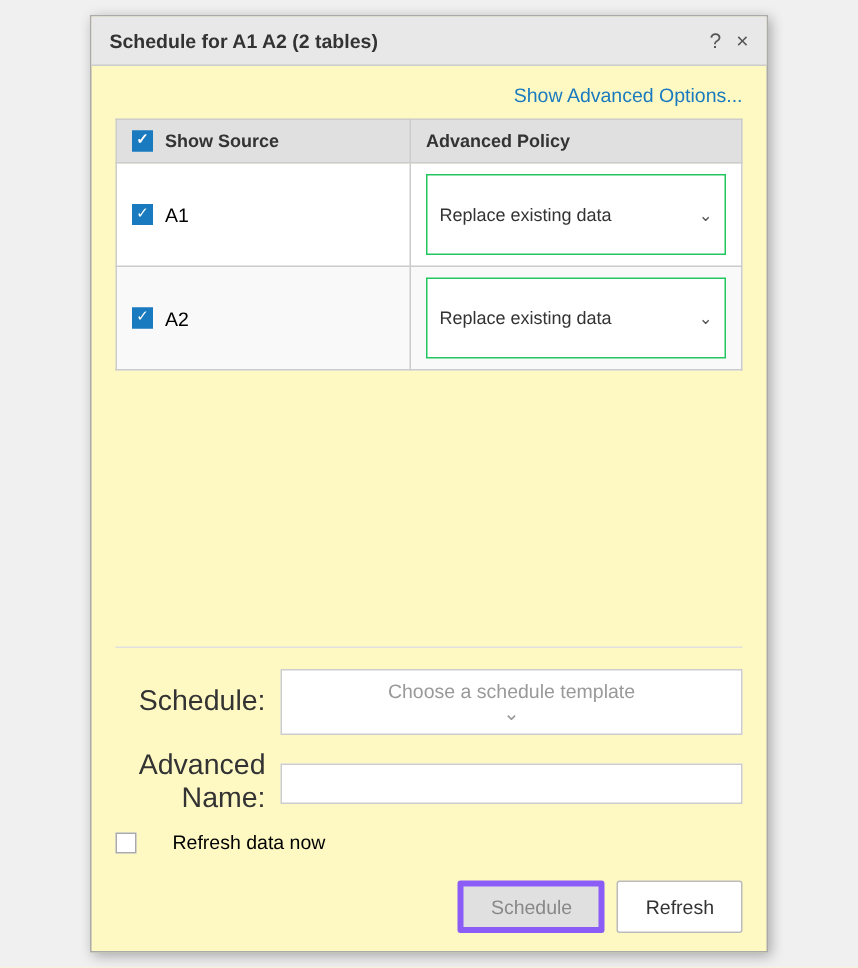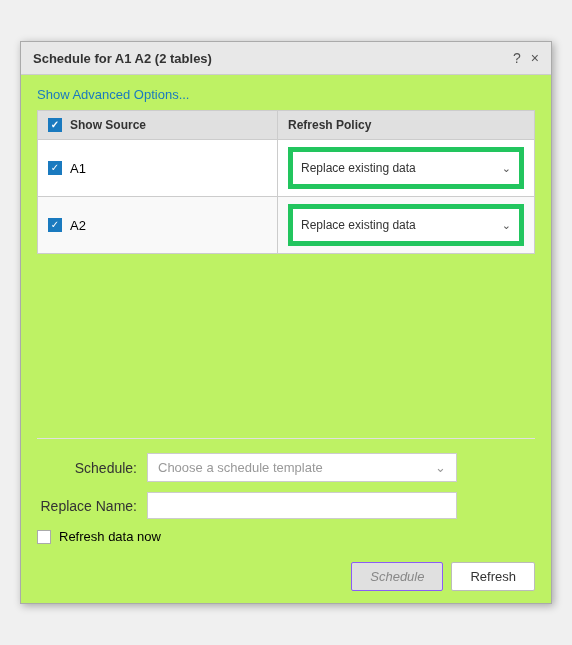--- a/index.html
+++ b/index.html
@@ -7,22 +7,22 @@
       font-family: Arial, sans-serif;
       font-size: 13px;
       background: #f0f0f0;
       display: flex;
       justify-content: center;
       align-items: center;
       width: 572px;
       height: 645px;
     }
     .dialog {
-      width: 532px;
-      background: #bef264;
+      width: 452px;
+      background: #fef9c3;
       border: 1px solid #aaa;
       box-shadow: 2px 2px 8px rgba(0,0,0,0.3);
     }
     .title-bar {
       background: #e8e8e8;
       border-bottom: 1px solid #ccc;
       padding: 8px 12px;
       display: flex;
       align-items: center;
       justify-content: space-between;
@@ -39,21 +39,21 @@
     }
     .title-bar-icon {
       color: #555;
       cursor: pointer;
       font-size: 14px;
     }
     .dialog-body {
       padding: 12px 16px;
     }
     .advanced-options-link {
-      text-align: left;
+      text-align: right;
       margin-bottom: 8px;
     }
     .advanced-options-link a {
       color: #1a7abf;
       text-decoration: none;
       font-size: 13px;
       cursor: pointer;
     }
     .data-table {
       width: 100%;
@@ -111,22 +111,22 @@
     }
     .custom-checkbox .checkmark {
       color: #fff;
       font-size: 10px;
       line-height: 1;
     }
     .dropdown-select {
       display: flex;
       align-items: center;
       justify-content: space-between;
-      border: 5px solid #22c55e;
-      padding: 9px 8px;
+      border: 1px solid #22c55e;
+      padding: 19px 8px;
       background: #fff;
       cursor: pointer;
       min-width: 200px;
       font-size: 12px;
       color: #333;
     }
     .dropdown-select .chevron {
       color: #555;
       font-size: 11px;
     }
@@ -142,65 +142,65 @@
     .form-row {
       display: flex;
       align-items: center;
       margin-bottom: 10px;
     }
     .form-label {
       width: 110px;
       text-align: right;
       padding-right: 10px;
       color: #333;
-      font-size: 14px;
+      font-size: 19px;
       flex-shrink: 0;
     }
     .schedule-dropdown {
       display: flex;
       align-items: center;
       justify-content: space-between;
       border: 1px solid #ccc;
       padding: 6px 10px;
       background: #fff;
       cursor: pointer;
       width: 310px;
       font-size: 13px;
       color: #999;
+      flex-direction: column;
     }
     .schedule-name-input {
       border: 1px solid #ccc;
       padding: 5px 8px;
       width: 310px;
       font-size: 13px;
       outline: none;
     }
     .refresh-row {
       display: flex;
       align-items: flex-end;
-      gap: 8px;
+      gap: 24px;
       margin-bottom: 14px;
     }
     .footer-buttons {
       display: flex;
       justify-content: flex-end;
       gap: 8px;
       padding-top: 4px;
     }
     .btn {
       padding: 6px 18px;
       font-size: 13px;
       cursor: pointer;
       border-radius: 2px;
     }
     .btn-primary {
       background: #e0e0e0;
-      border: 1px solid #8b5cf6;
+      border: 4px solid #8b5cf6;
       color: #888;
-      font-style: italic;
     }
     .btn-secondary {
       background: #fff;
       border: 1px solid #bbb;
       color: #333;
     }
   </style>
 </head>
 <body>
 
@@ -225,21 +225,21 @@
         <tr>
           <th>
             <div class="th-checkbox">
               <div class="custom-checkbox">
                 <span class="checkmark">✓</span>
               </div>
               <span>Show Source</span>
             </div>
           </th>
           <th>
-            <span>Refresh Policy</span>
+            <span>Advanced Policy</span>
           </th>
         </tr>
       </thead>
       <tbody>
         <tr>
           <td>
             <div class="row-content">
               <div class="custom-checkbox">
                 <span class="checkmark">✓</span>
               </div>
@@ -278,21 +278,21 @@
 
       <div class="form-row">
         <span class="form-label">Schedule:</span>
         <div class="schedule-dropdown">
           <span>Choose a schedule template</span>
           <span class="chevron">⌄</span>
         </div>
       </div>
 
       <div class="form-row">
-        <span class="form-label">Replace Name:</span>
+        <span class="form-label">Advanced Name:</span>
         <input class="schedule-name-input" type="text" value="" style="">
       </div>
 
       <div class="refresh-row">
         <div class="custom-checkbox unchecked">
           <span class="checkmark"></span>
         </div>
         <span>Refresh data now</span>
       </div>
 

